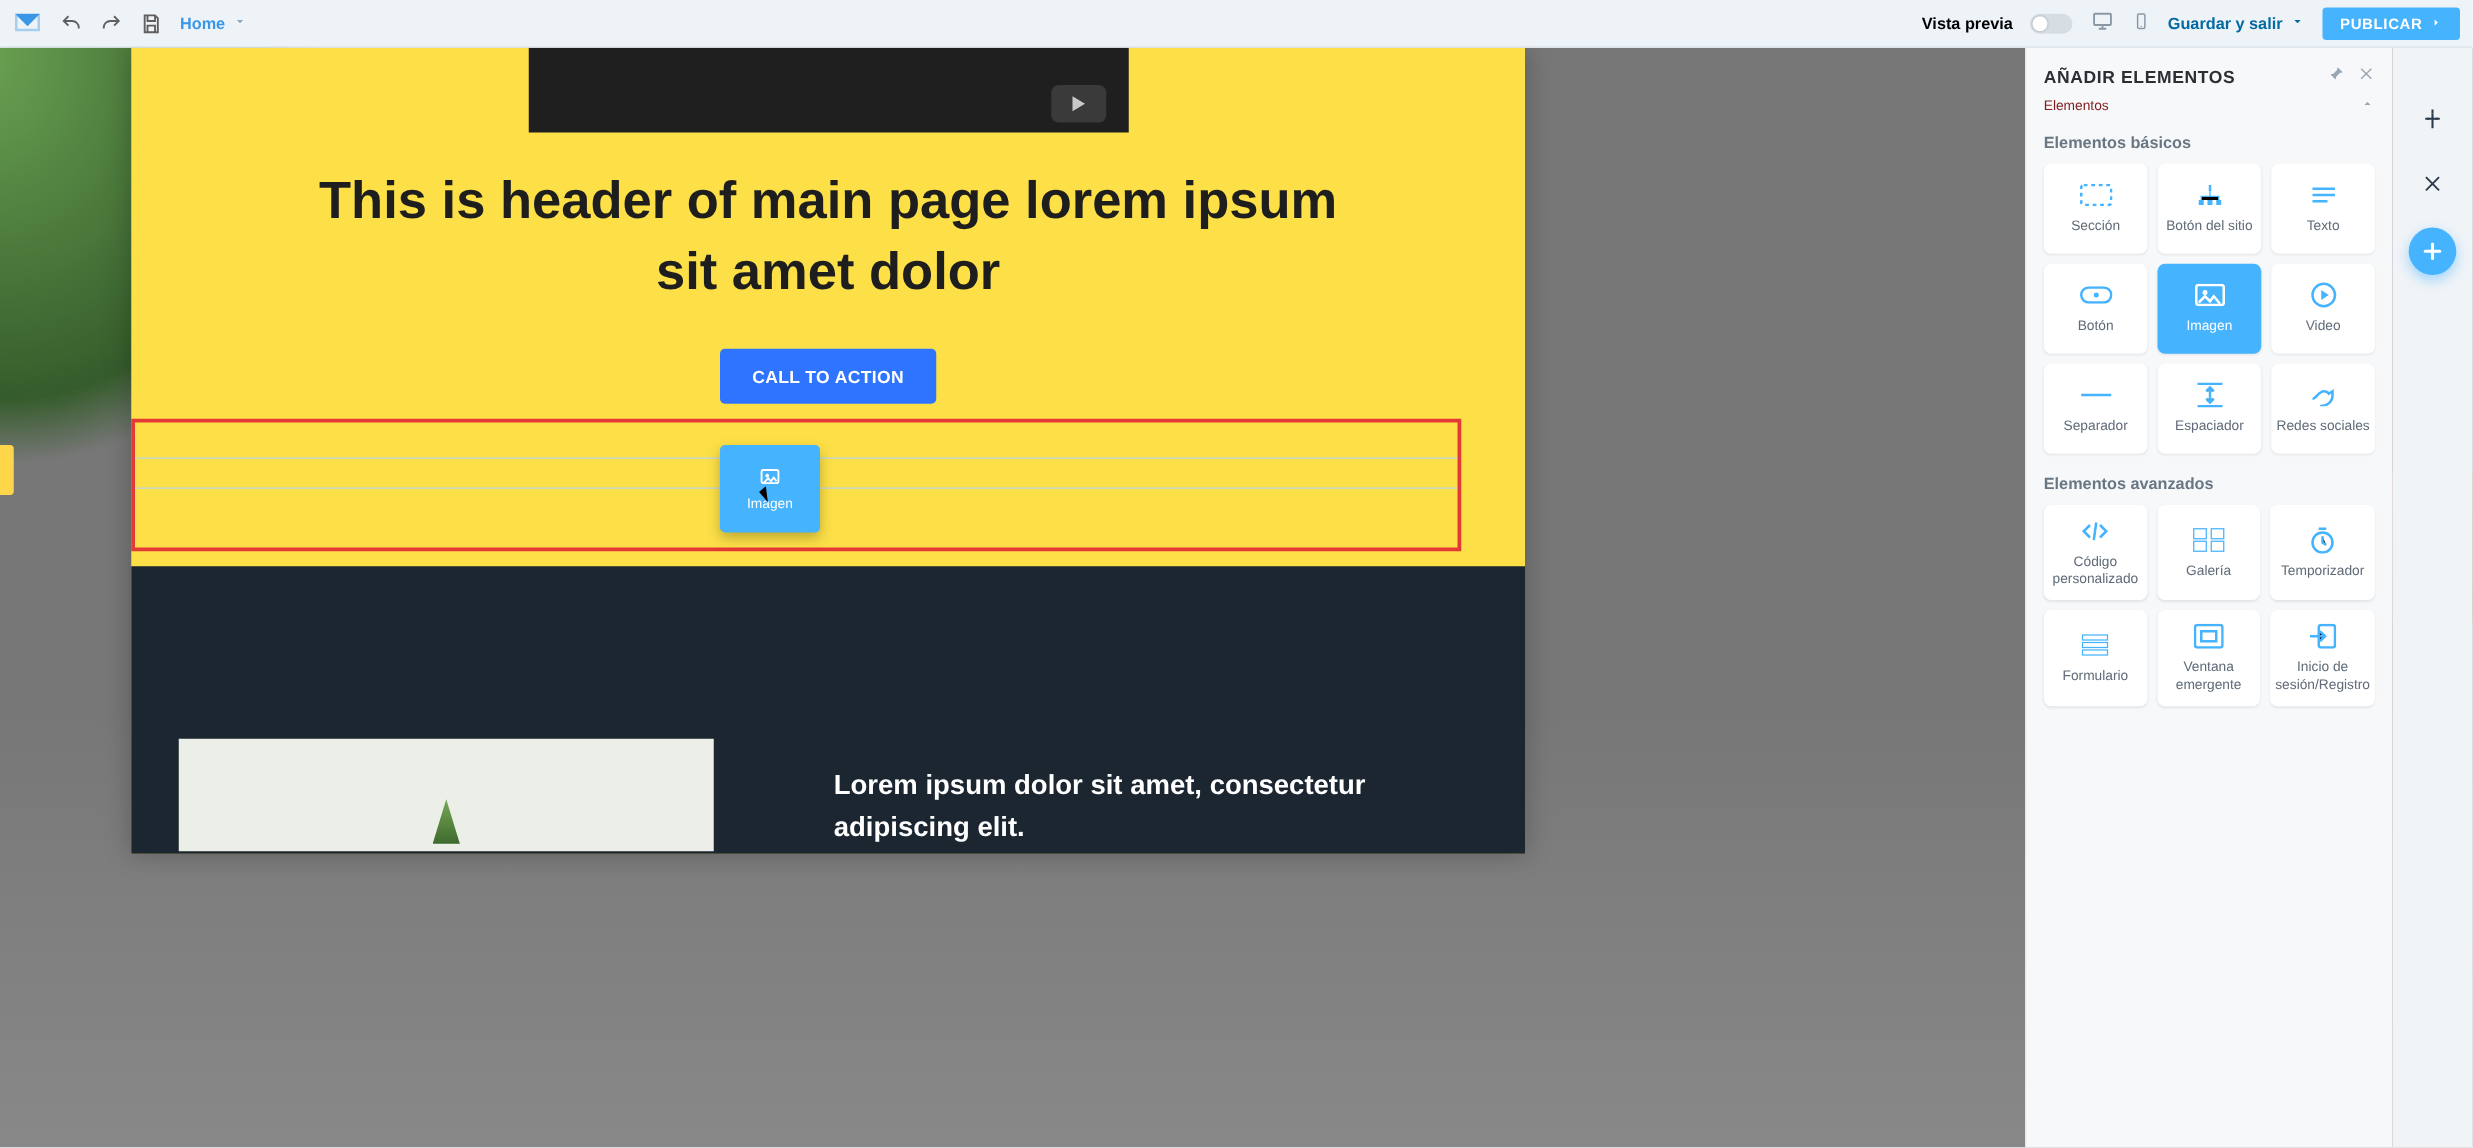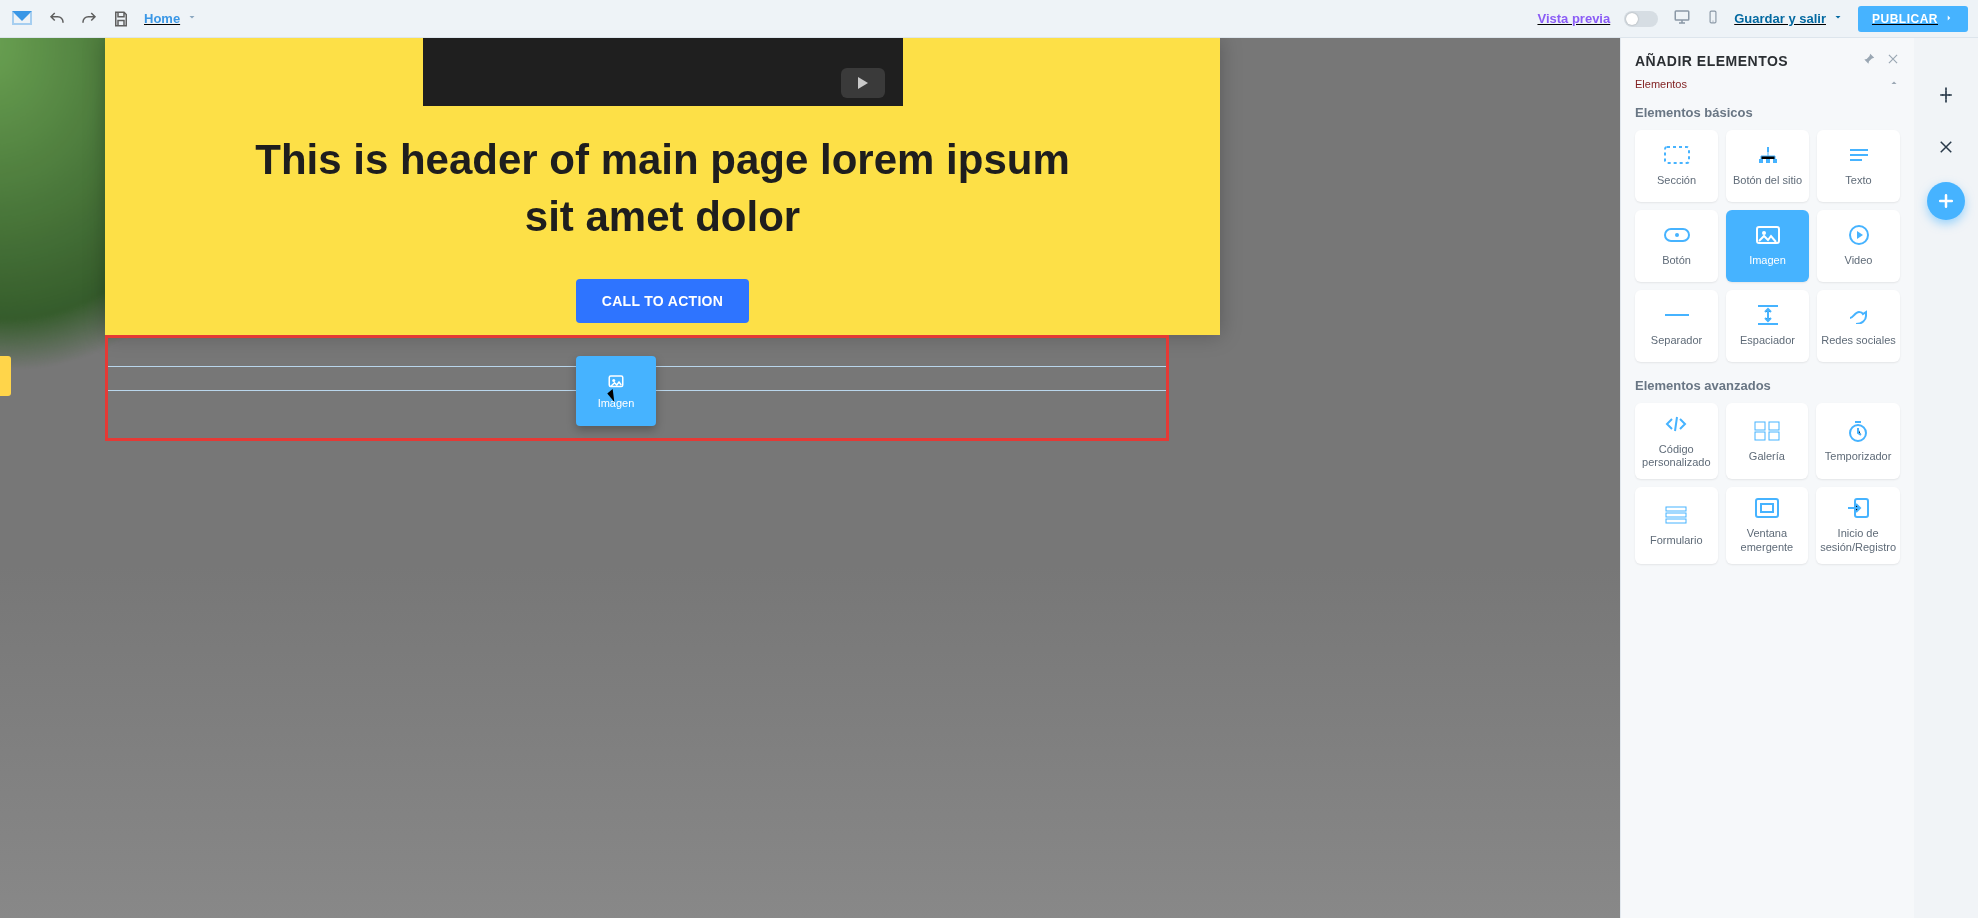--- a/index.html
+++ b/index.html
@@ -10,29 +10,28 @@
     height: 38px;
     background: #eef3f7;
     border-bottom: 1px solid #dde5ec;
     display: flex;
     align-items: center;
     padding: 0 10px;
     justify-content: space-between;
     font-size: 13px;
     position: relative;
     z-index: 50;
-    text-decoration: underline;
   }
   .topbar-left, .topbar-right { display:flex; align-items:center; gap:14px; }
   .logo-icon svg { display:block; }
   .tb-icon { color:#5f5f5f; cursor:pointer; display:flex; align-items:center; }
   .tb-icon svg { display:block; }
   .home-drop { color:#3a97e6; font-weight:600; display:flex; align-items:center; gap:6px; cursor:pointer;}
   .home-drop .chev { color:#8aa7c0; }
-  .preview-label { color:#8b5cf6; font-weight:600; }
+  .preview-label { color:#000000; font-weight:600; }
   .toggle {
     width: 34px; height: 16px; border-radius: 10px; background:#d6dde3; position:relative; cursor:pointer;
   }
   .toggle::after{
     content:''; position:absolute; left:2px; top:2px; width:12px; height:12px; border-radius:50%; background:#fff;
     box-shadow:0 0 2px rgba(0,0,0,.3);
   }
   .device-icon { color:#8a98a6; cursor:pointer; }
   .save-exit { color:#0369a1; font-weight:600; display:flex; align-items:flex-start; gap:6px; cursor:pointer;}
   .publish-btn{
@@ -255,20 +254,24 @@
 
   <div class="page">
     <div class="video-block">
       <div class="yt"></div>
     </div>
     <div class="headline">This is header of main page lorem ipsum sit amet dolor</div>
     <div class="cta-row">
       <span class="cta">CALL TO ACTION</span>
     </div>
 
+    <div class="section-dark">
+      <div class="img-box"></div>
+      <div class="copy">Lorem ipsum dolor sit amet, consectetur adipiscing elit.</div>
+    </div>
   </div>
 
   <div class="drop-zone">
     <div class="hline t1"></div>
     <div class="hline t2"></div>
     <div class="dragging-chip">
       <svg width="22" height="18" viewBox="0 0 24 24">
           <rect x="3" y="4" width="18" height="14" rx="2" fill="none" stroke="#fff" stroke-width="2"></rect>
           <circle cx="9" cy="10" r="2" fill="#fff"></circle>
           <path d="M5 18l5-5 3 3 3-4 3 4" fill="none" stroke="#fff" stroke-width="2"></path>

